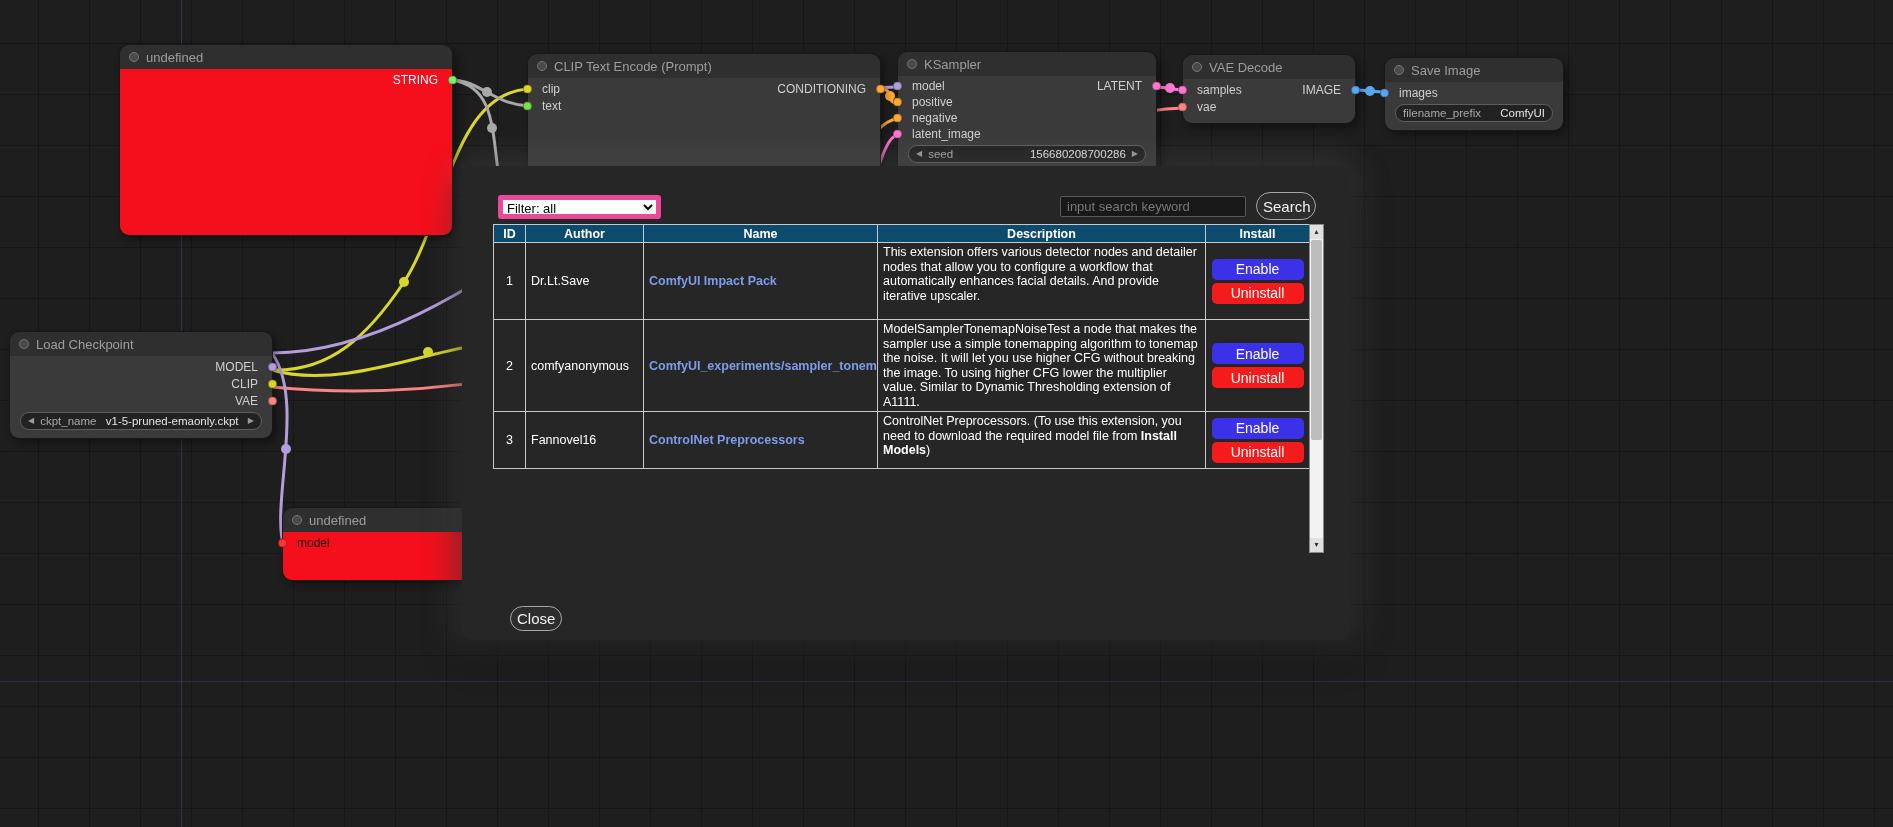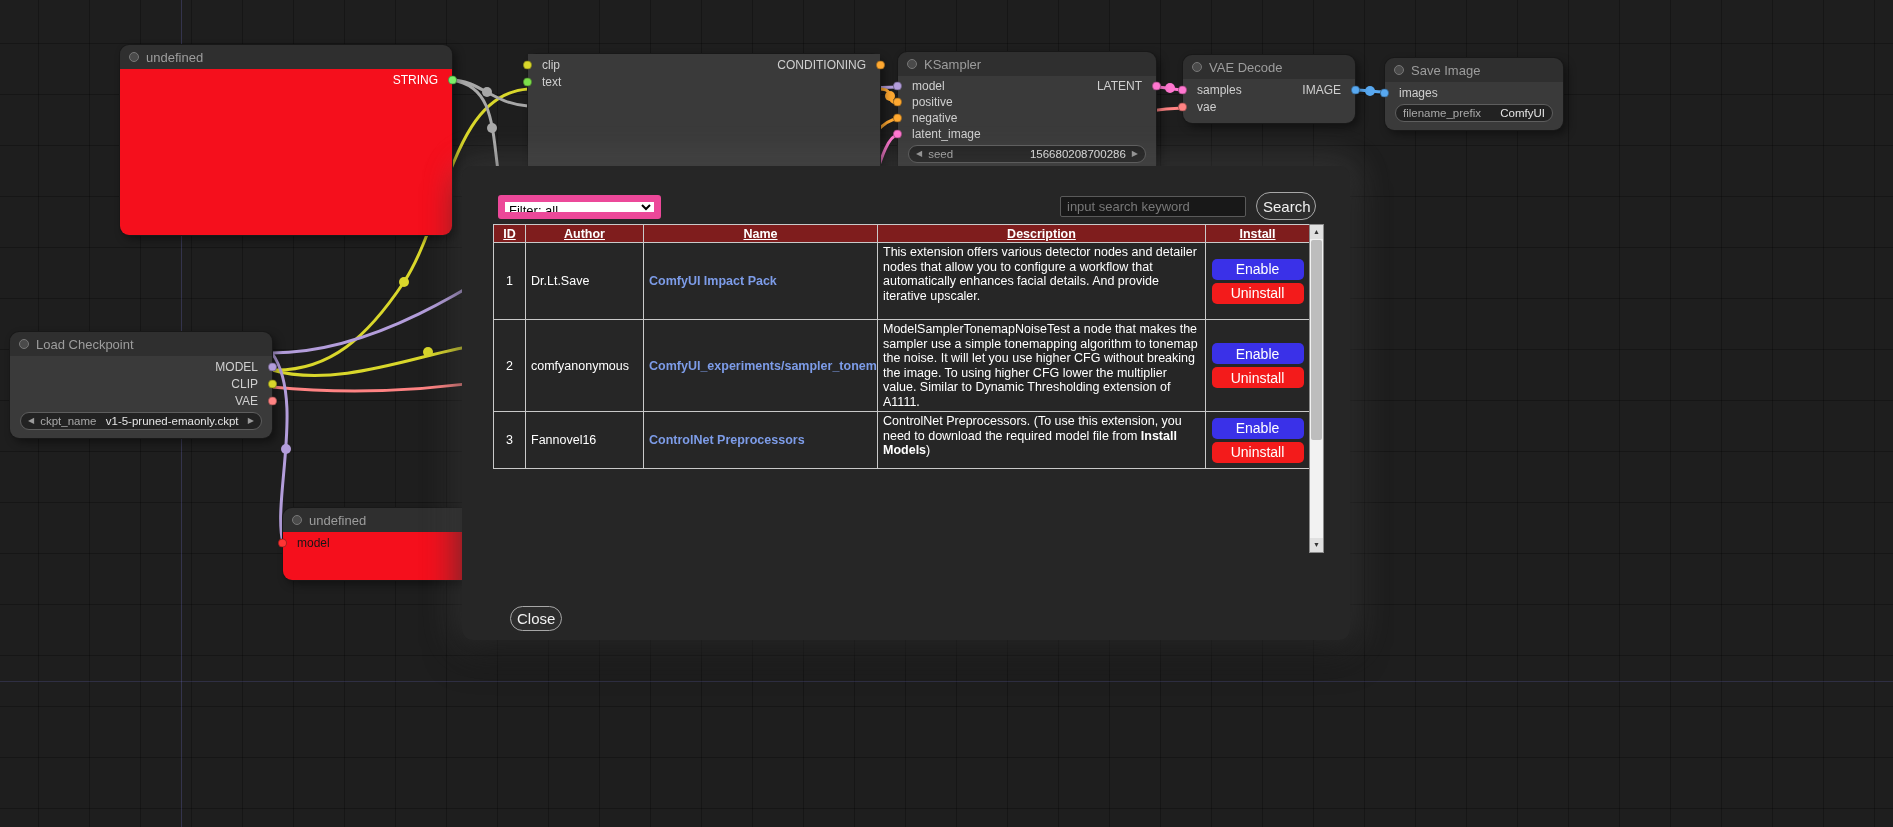--- a/index.html
+++ b/index.html
@@ -46,35 +46,35 @@
           display:flex;align-items:center;padding:0 7px;font-size:11.5px;color:#a8a8a8;gap:6px;}
   .widget .arrow{color:#9a9a9a;font-size:8px;line-height:1;}
   .widget .wvalue{color:#e4e4e4;margin-left:auto;}
   .widget .wvalue-center{color:#e4e4e4;margin:0 auto;}
 
   
   .dialog{position:absolute;left:462px;top:166px;width:888px;height:474px;background:#262626;
           border-radius:11px;z-index:10;
           box-shadow:0 0 34px 8px rgba(200,200,200,.16), 0 12px 36px rgba(0,0,0,.7);}
   .filter-select{position:absolute;left:36px;top:29px;width:163px;height:24px;font-size:13px;
-          background:#fff;color:#000;border:7px solid #ec4899;border-radius:3px;
+          background:#fff;color:#000;border:5px solid #ec4899;border-radius:3px;
           font-family:"Liberation Sans",sans-serif;}
   .search-input{position:absolute;left:598px;top:30px;width:186px;height:21px;background:#181818;
           border:1px solid #5a5a5a;color:#ddd;font-size:13px;padding:0 6px;box-sizing:border-box;
           border-radius:2px;font-family:"Liberation Sans",sans-serif;}
   .search-input::placeholder{color:#787878;}
   .dlg-btn{background:#2d2d2d;color:#f0f0f0;border:1px solid #a7a7a7;border-radius:14px;font-size:15px;
           font-family:"Liberation Sans",sans-serif;cursor:pointer;}
   .search-btn{position:absolute;left:794px;top:26px;width:60px;height:28px;}
   .close-btn{position:absolute;left:48px;top:440px;width:52px;height:25px;}
 
   table.grid-table{position:absolute;left:31px;top:58px;width:816px;border-collapse:collapse;
           table-layout:fixed;}
-  .grid-table th{background:#7f1d1d;color:#fff;font-size:12.5px;font-weight:bold;border:1px solid #c9c9c9;
-          height:17px;padding:0 3px;text-decoration:underline;}
+  .grid-table th{background:#0c4a6e;color:#fff;font-size:12.5px;font-weight:bold;border:1px solid #c9c9c9;
+          height:17px;padding:0 3px;}
   .grid-table td{border:1px solid #c9c9c9;color:#fff;font-size:12.5px;padding:2px 5px;
           vertical-align:middle;overflow:hidden;}
   td.cell-id{text-align:center;}
   td.cell-name{white-space:nowrap;}
   .name-link{color:#7d9ce8;font-weight:bold;text-decoration:none;cursor:pointer;}
   td.cell-desc{vertical-align:top;line-height:14.5px;}
   td.cell-install{padding:2px 0;}
   .btn-install{display:block;width:92px;height:21px;margin:3px auto;color:#fff;border:none;
           border-radius:5px;font-size:14px;font-family:"Liberation Sans",sans-serif;cursor:pointer;}
   .btn-enable{background:#3a31e8;}
@@ -125,20 +125,24 @@
     </div>
     <div class="node-body body-red" style="height:160px;">
       <div class="slot-row slot-out row18">
         <span class="lbl-white">STRING</span>
         <span class="dot out dt-brightgreen"></span>
       </div>
     </div>
   </div>
 
   <div class="node" style="left:528px;top:54px;width:352px;">
+    <div class="node-title">
+      <span class="collapse-dot"></span>
+      <span>CLIP Text Encode (Prompt)</span>
+    </div>
     <div class="node-body" style="height:174px;">
       <div class="slot-row">
         <span class="dot in dt-yellow"></span>
         <span class="slot-in">clip</span>
         <span style="margin-left:auto;padding-right:14px;">CONDITIONING</span>
         <span class="dot out dt-orange"></span>
       </div>
       <div class="slot-row">
         <span class="dot in dt-green"></span>
         <span class="slot-in">text</span>

